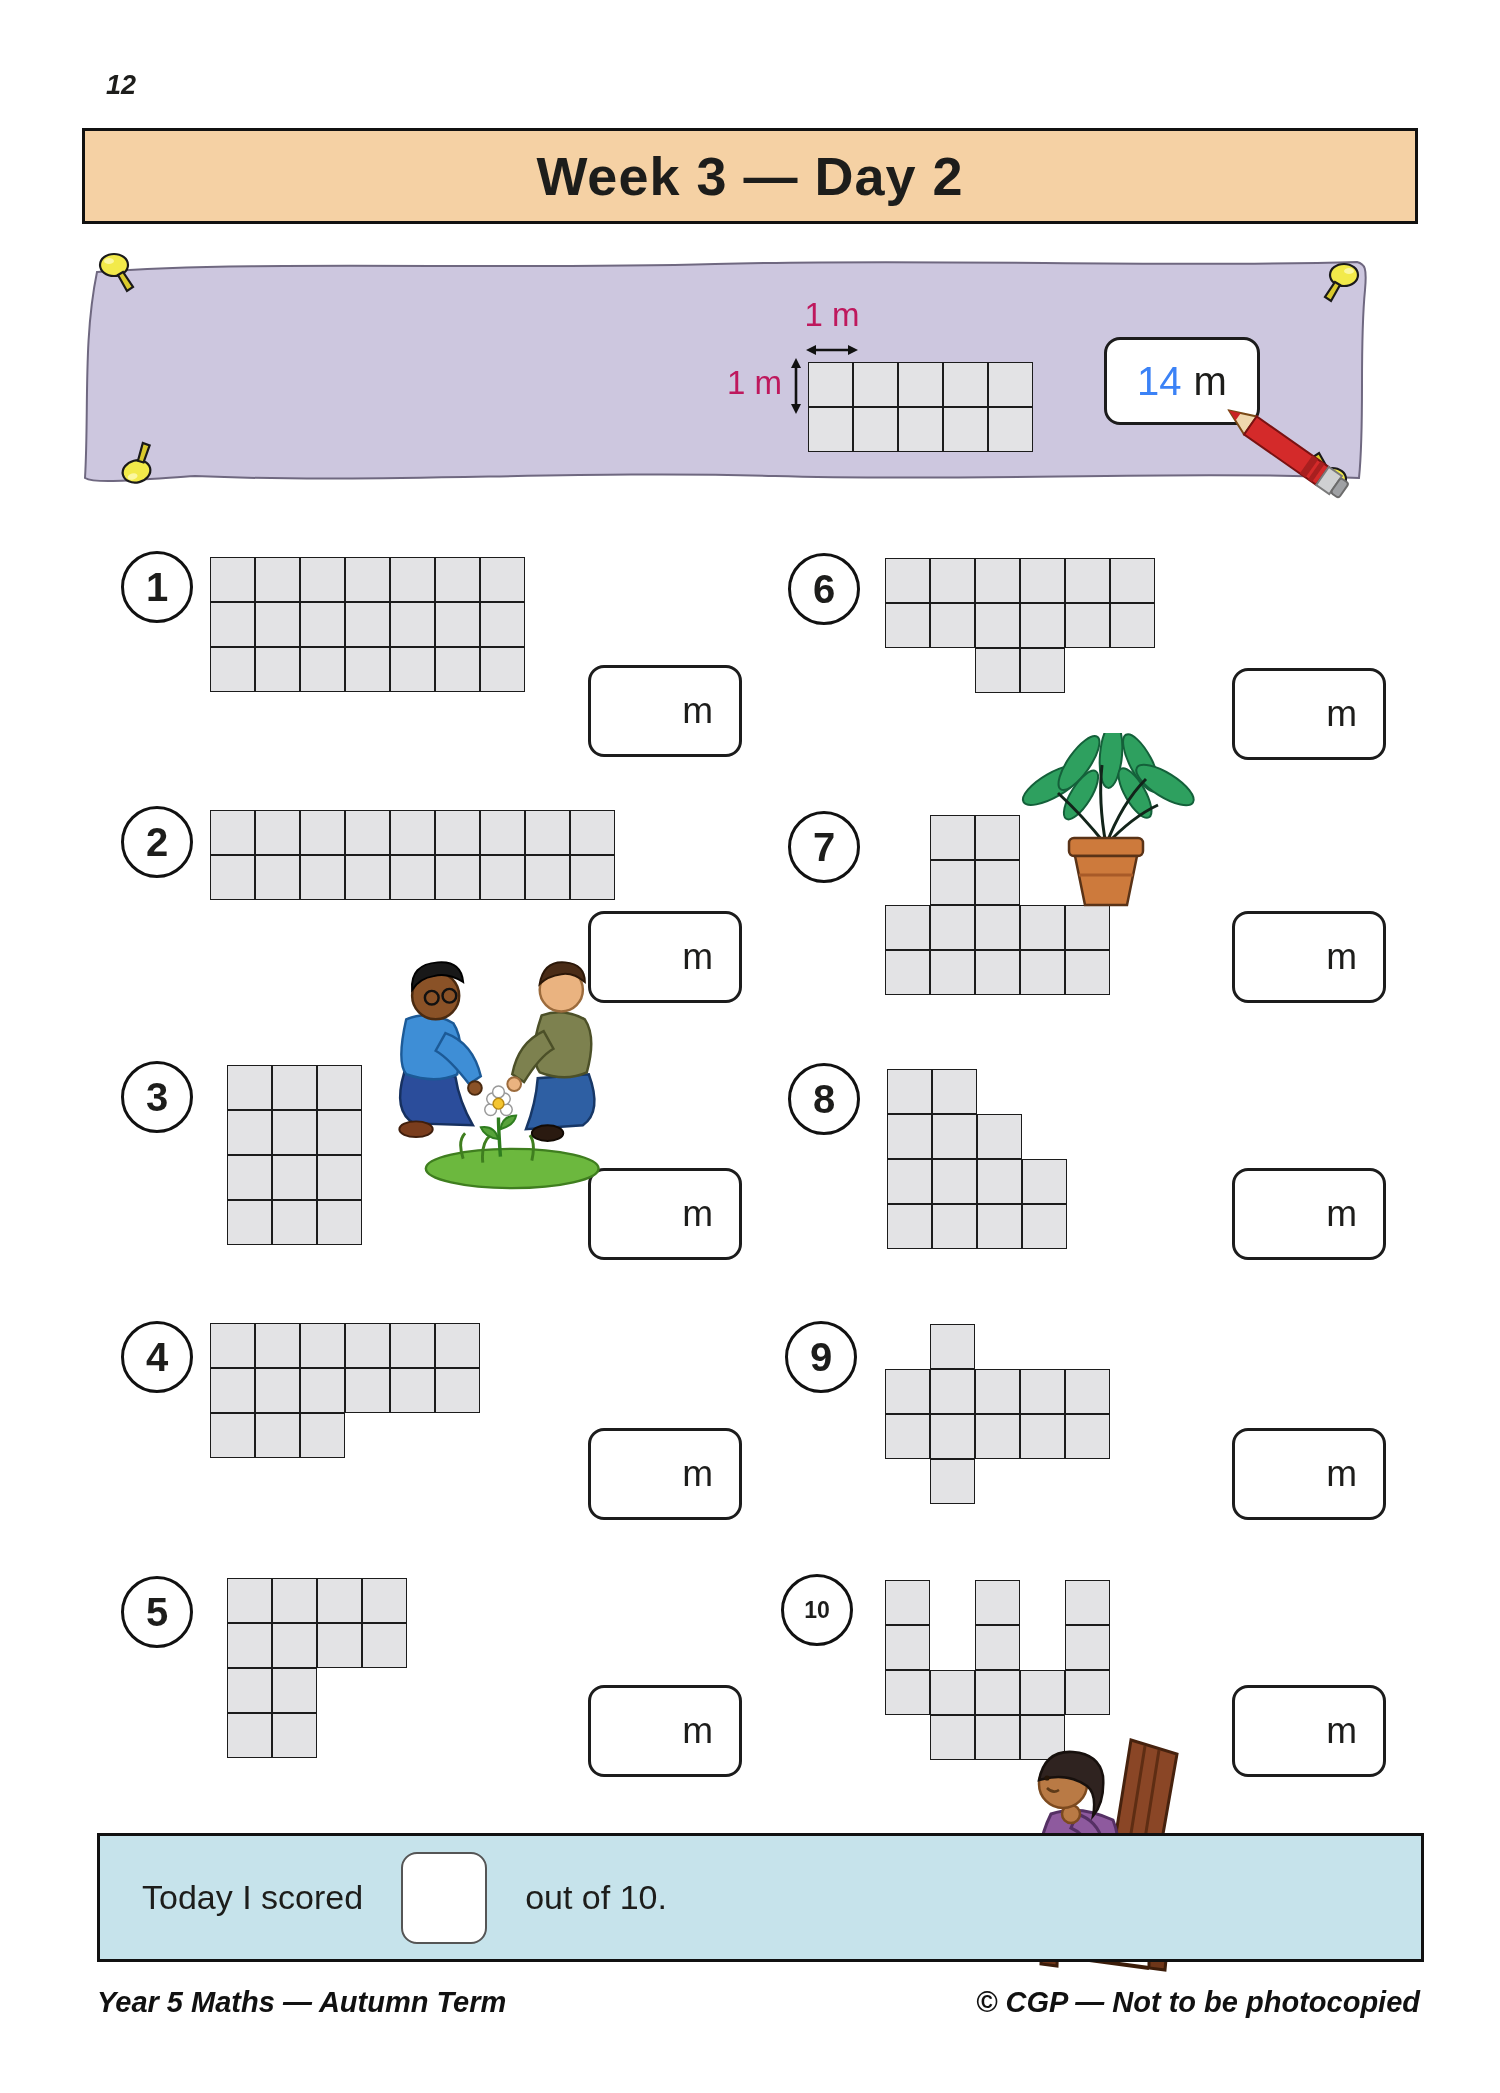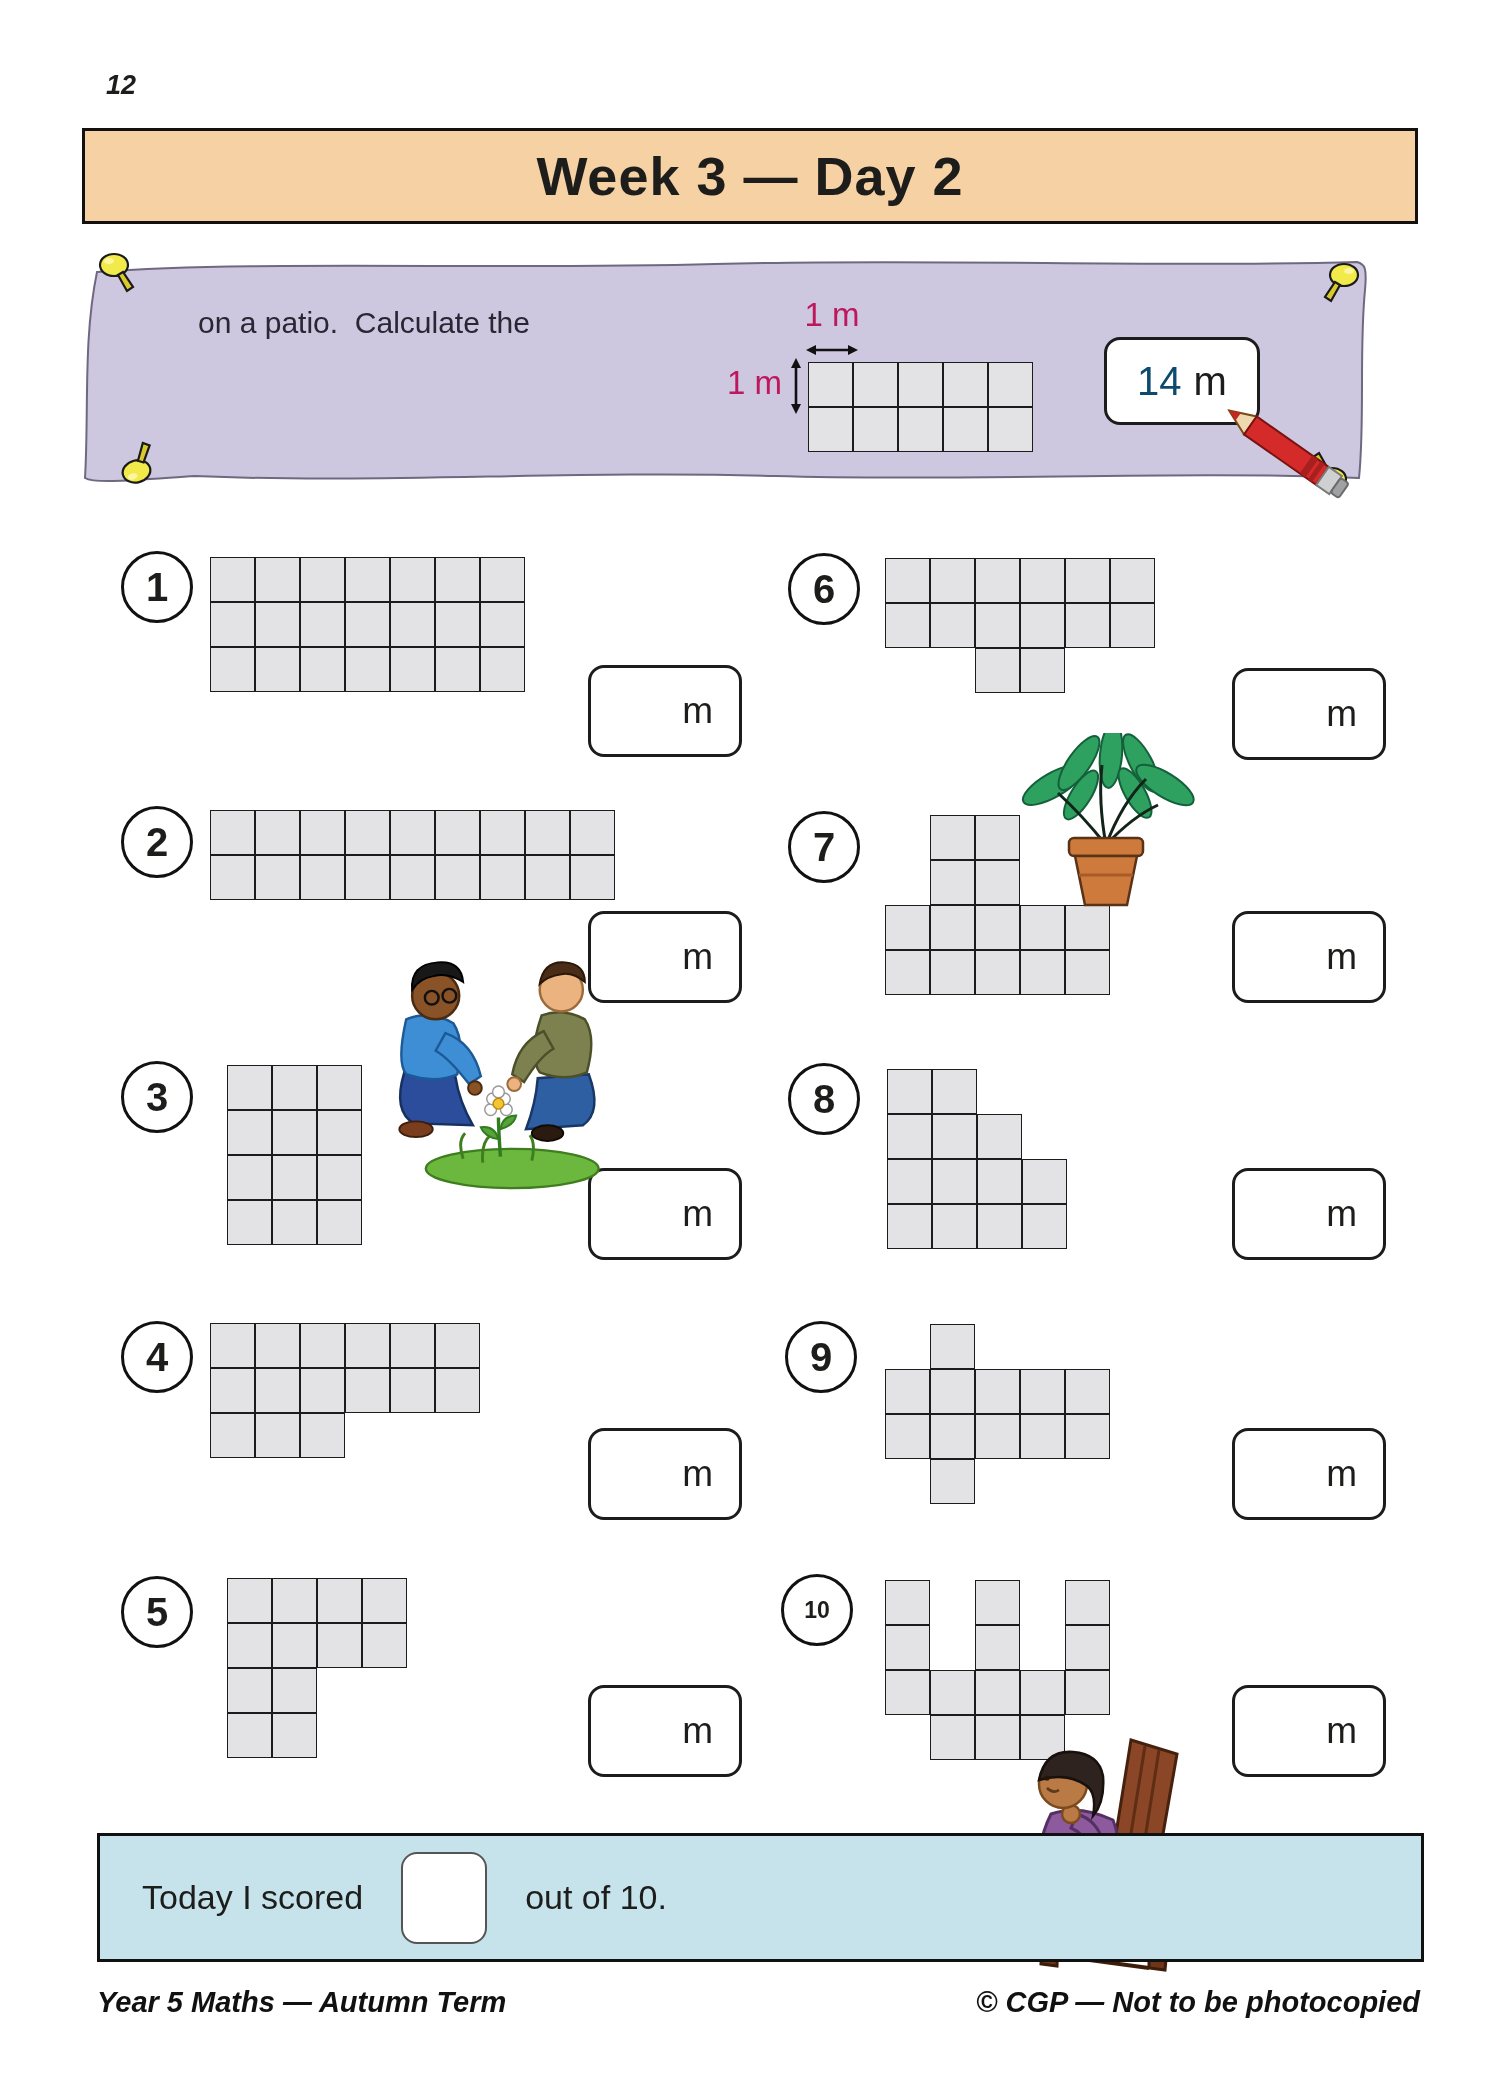--- a/index.html
+++ b/index.html
@@ -29,21 +29,21 @@
   .tilegrid{position:absolute;display:grid;}
   .tile{width:var(--tile);height:var(--tile);background:#e3e3e5;border:1.7px solid #1c1c1c;box-sizing:border-box;}
   .tile-empty{width:var(--tile);height:var(--tile);}
   
   .ansbox{
     position:absolute;width:154px;height:92px;background:#fff;border:3px solid #1c1c1c;
     border-radius:16px;box-sizing:border-box;display:flex;align-items:center;justify-content:flex-end;
     padding-right:26px;font-size:37px;color:#1d1d1b;
   }
   #ex-ans{left:1104px;top:337px;width:156px;height:88px;justify-content:center;padding-right:0;font-size:40px;gap:12px;}
-  #ex-ans .red{color:#0c4a6e;}
+  #ex-ans .red{color:#3b82f6;}
   
   .qnum{
     position:absolute;width:72px;height:72px;border:3.5px solid #111;border-radius:50%;
     box-sizing:border-box;display:flex;align-items:center;justify-content:center;
     font-size:40px;font-weight:700;background:#fff;
   }
   #q10c{font-size:23px;}
   #q1c{left:121px;top:551px}   #q1g{left:210px;top:557px}   #q1a{left:588px;top:665px}
   #q2c{left:121px;top:806px}   #q2g{left:210px;top:810px}   #q2a{left:588px;top:911px}
   #q3c{left:121px;top:1061px}  #q3g{left:227px;top:1065px}  #q3a{left:588px;top:1168px}
@@ -113,21 +113,20 @@
 </svg>
 <svg class="abs" id="pin-br" width="46" height="50" viewBox="0 0 46 50" style="transform:scale(-1,-1);">
   <g stroke="#1a1a1a" stroke-width="2.2">
       <ellipse cx="20" cy="15" rx="14" ry="11" fill="#f2ea4a"></ellipse>
       <path d="M24 25 L33 41 L39 37 L29 22 Z" fill="#d9c92c"></path>
     </g>
   <ellipse cx="15" cy="11" rx="5" ry="3" fill="#fbf7a0"></ellipse>
 </svg>
 
 <div class="abs" id="prompt">
-  <div>on a patio.&nbsp; Calculate the</div>
 </div>
 
 <div class="abs ex-label" id="ex-top-label">1 m</div>
 <svg class="abs" id="ex-top-arrow" width="52" height="16" viewBox="0 0 52 16">
   <line x1="7" y1="8" x2="45" y2="8" stroke="#111" stroke-width="2.6"></line>
   <polygon points="0,8 10,3 10,13" fill="#111"></polygon>
     <polygon points="52,8 42,3 42,13" fill="#111"></polygon>
 </svg>
 <div class="abs ex-label" id="ex-side-label">1 m</div>
 <svg class="abs" id="ex-side-arrow" width="16" height="56" viewBox="0 0 16 56">

